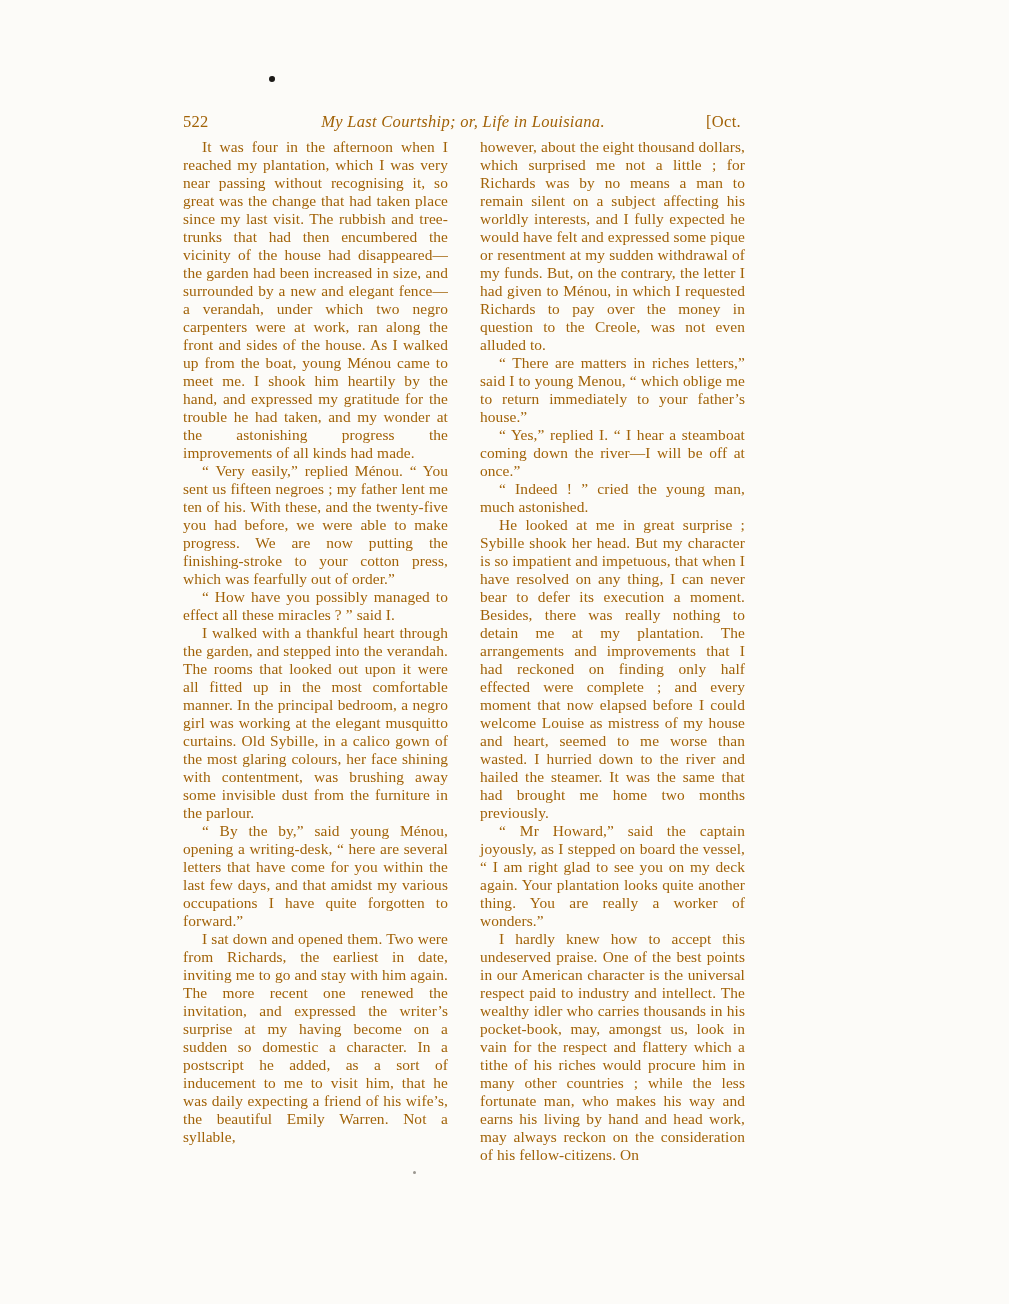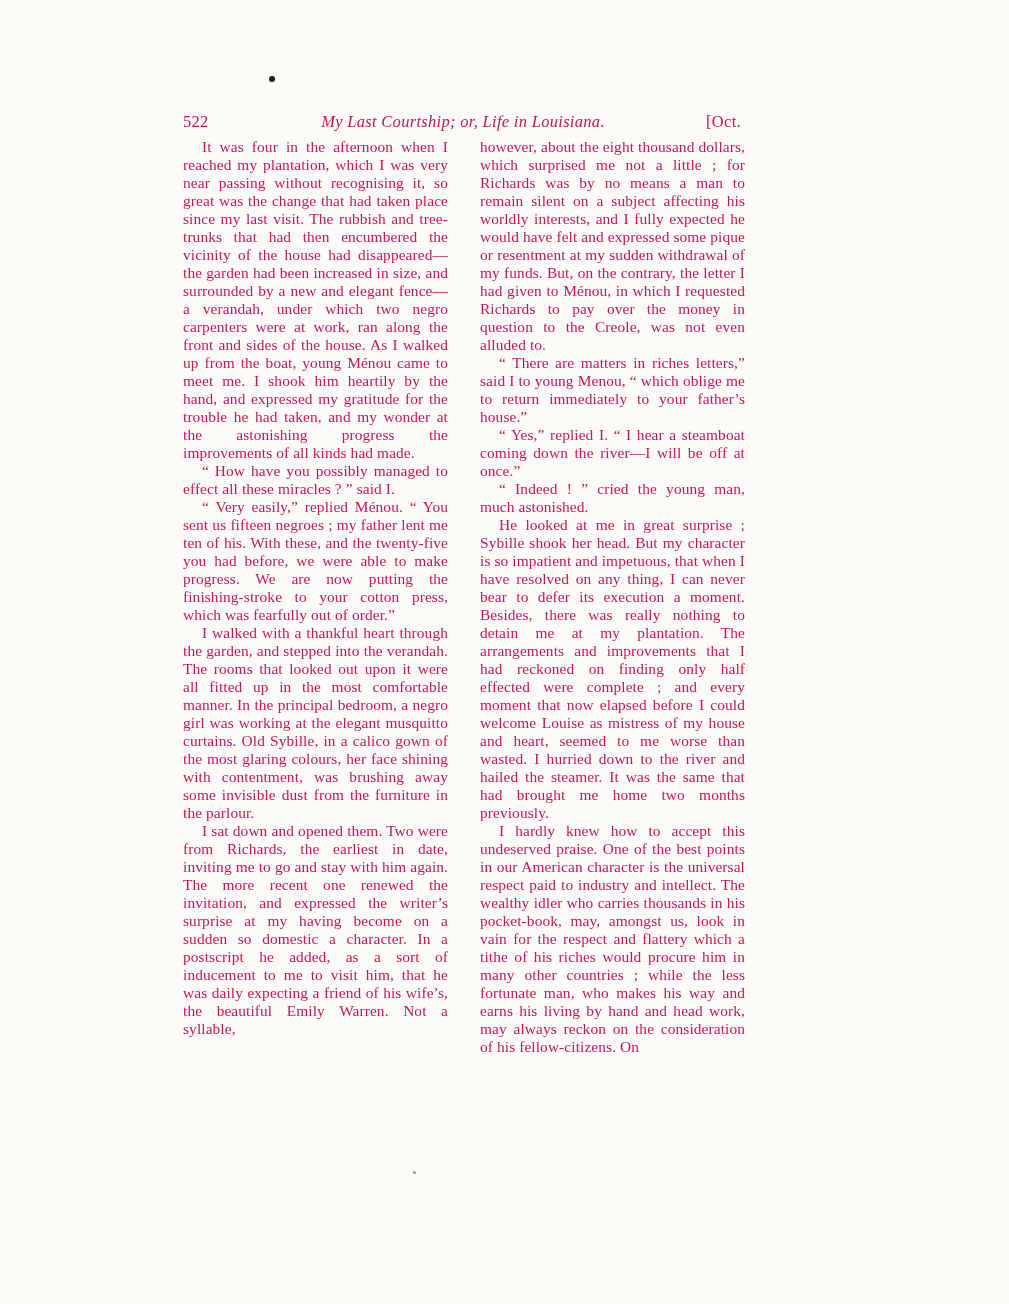--- a/index.html
+++ b/index.html
@@ -83,42 +83,44 @@
     margin: 0;
     text-indent: 19px;
   }
   #col-right p:first-child {
     text-indent: 0;
   }
 </style>
 </head>
 <body style="background: rgb(252, 251, 248);">
 
-<div class="page" style="color: #be185d;">
+<div class="page" style="color: #a16207;">
 
   <span class="ink-dot"></span>
   <span class="ink-speck"></span>
 
   <header class="running-head">
     <span class="page-number">522</span>
     <span class="running-title">My Last Courtship; or, Life in Louisiana.</span>
     <span class="issue-date">[Oct.</span>
   </header>
 
   <div class="columns">
     <div class="col" id="col-left">
         <p>It was four in the afternoon when I reached my plantation, which I was very near passing without recognising it, so great was the change that had taken place since my last visit. The rubbish and tree-trunks that had then encumbered the vicinity of the house had disappeared—the garden had been increased in size, and surrounded by a new and elegant fence—a verandah, under which two negro carpenters were at work, ran along the front and sides of the house. As I walked up from the boat, young Ménou came to meet me. I shook him heartily by the hand, and expressed my gratitude for the trouble he had taken, and my wonder at the astonishing progress the improvements of all kinds had made.</p>
+        <p>“ Very easily,” replied Ménou. “ You sent us fifteen negroes ; my father lent me ten of his. With these, and the twenty-five you had before, we were able to make progress. We are now putting the finishing-stroke to your cotton press, which was fearfully out of order.”</p>
         <p>“ How have you possibly managed to effect all these miracles ? ” said I.</p>
-        <p>“ Very easily,” replied Ménou. “ You sent us fifteen negroes ; my father lent me ten of his. With these, and the twenty-five you had before, we were able to make progress. We are now putting the finishing-stroke to your cotton press, which was fearfully out of order.”</p>
         <p>I walked with a thankful heart through the garden, and stepped into the verandah. The rooms that looked out upon it were all fitted up in the most comfortable manner. In the principal bedroom, a negro girl was working at the elegant musquitto curtains. Old Sybille, in a calico gown of the most glaring colours, her face shining with contentment, was brushing away some invisible dust from the furniture in the parlour.</p>
+        <p>“ By the by,” said young Ménou, opening a writing-desk, “ here are several letters that have come for you within the last few days, and that amidst my various occupations I have quite forgotten to forward.”</p>
         <p>I sat down and opened them. Two were from Richards, the earliest in date, inviting me to go and stay with him again. The more recent one renewed the invitation, and expressed the writer’s surprise at my having become on a sudden so domestic a character. In a postscript he added, as a sort of inducement to me to visit him, that he was daily expecting a friend of his wife’s, the beautiful Emily Warren. Not a syllable,</p>
       </div>
     <div class="col" id="col-right">
         <p>however, about the eight thousand dollars, which surprised me not a little ; for Richards was by no means a man to remain silent on a subject affecting his worldly interests, and I fully expected he would have felt and expressed some pique or resentment at my sudden withdrawal of my funds. But, on the contrary, the letter I had given to Ménou, in which I requested Richards to pay over the money in question to the Creole, was not even alluded to.</p>
         <p>“ There are matters in riches letters,” said I to young Menou, “ which oblige me to return immediately to your father’s house.”</p>
         <p>“ Yes,” replied I.  “ I hear a steamboat coming down the river—I will be off at once.”</p>
         <p>“ Indeed ! ” cried the young man, much astonished.</p>
         <p>He looked at me in great surprise ; Sybille shook her head. But my character is so impatient and impetuous, that when I have resolved on any thing, I can never bear to defer its execution a moment. Besides, there was really nothing to detain me at my plantation. The arrangements and improvements that I had reckoned on finding only half effected were complete ; and every moment that now elapsed before I could welcome Louise as mistress of my house and heart, seemed to me worse than wasted. I hurried down to the river and hailed the steamer. It was the same that had brought me home two months previously.</p>
+        <p>“ Mr Howard,” said the captain joyously, as I stepped on board the vessel, “ I am right glad to see you on my deck again. Your plantation looks quite another thing. You are really a worker of wonders.”</p>
         <p>I hardly knew how to accept this undeserved praise. One of the best points in our American character is the universal respect paid to industry and intellect. The wealthy idler who carries thousands in his pocket-book, may, amongst us, look in vain for the respect and flattery which a tithe of his riches would procure him in many other countries ; while the less fortunate man, who makes his way and earns his living by hand and head work, may always reckon on the consideration of his fellow-citizens. On</p>
       </div>
   </div>
 
 </div>
 
 </body></html>

